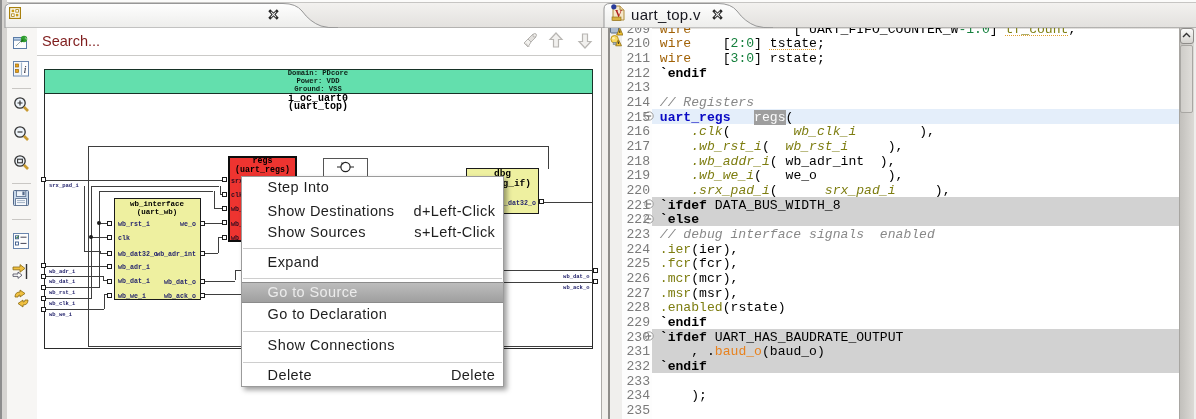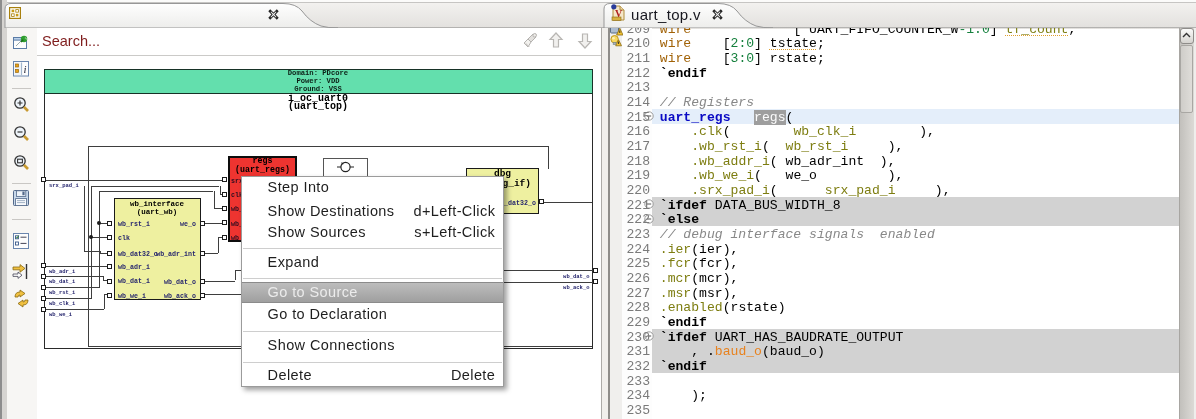--- a/index.html
+++ b/index.html
@@ -11,21 +11,21 @@
 .bt{position:absolute;font:bold 7.5px/8.2px "Liberation Mono",monospace;text-align:center;color:#000;white-space:pre}
 .dot{position:absolute;width:4px;height:4px;border-radius:2px;background:#1c1c1c}
 .mi{position:absolute;left:26px;font:14.5px "Liberation Sans",sans-serif;letter-spacing:0.4px;color:#1e1e1e;white-space:pre}
 .acc{position:absolute;right:8px;font:14.5px "Liberation Sans",sans-serif;letter-spacing:0.4px;color:#1e1e1e}
 .msep{position:absolute;left:1px;right:1px;height:1px;background:#cecece}
 .kw{color:#a16207;font-weight:normal}
 .dir{color:#000;font-weight:bold}
 .num{color:#15803d}
 .com{color:#888;font-style:italic}
 .olv{color:#7d7d10}
-.oli{color:#7d7d10;}
+.oli{color:#7d7d10;font-style:italic}
 .org{color:#e8821e}
 .cls{color:#0a0ac4;font-weight:bold}
 .sel{background:#9e9e9e;color:#fbfbfb}
 .sq{text-decoration:underline;text-decoration-style:dotted;text-decoration-color:#e0a030;text-underline-offset:2px;text-decoration-thickness:1px}
 pre{margin:4px}
 </style></head>
 <body>
 <div id="page">
 
 <div class="a" style="left:0;top:0;width:1196px;height:2px;background:#fbfbfa"></div>

